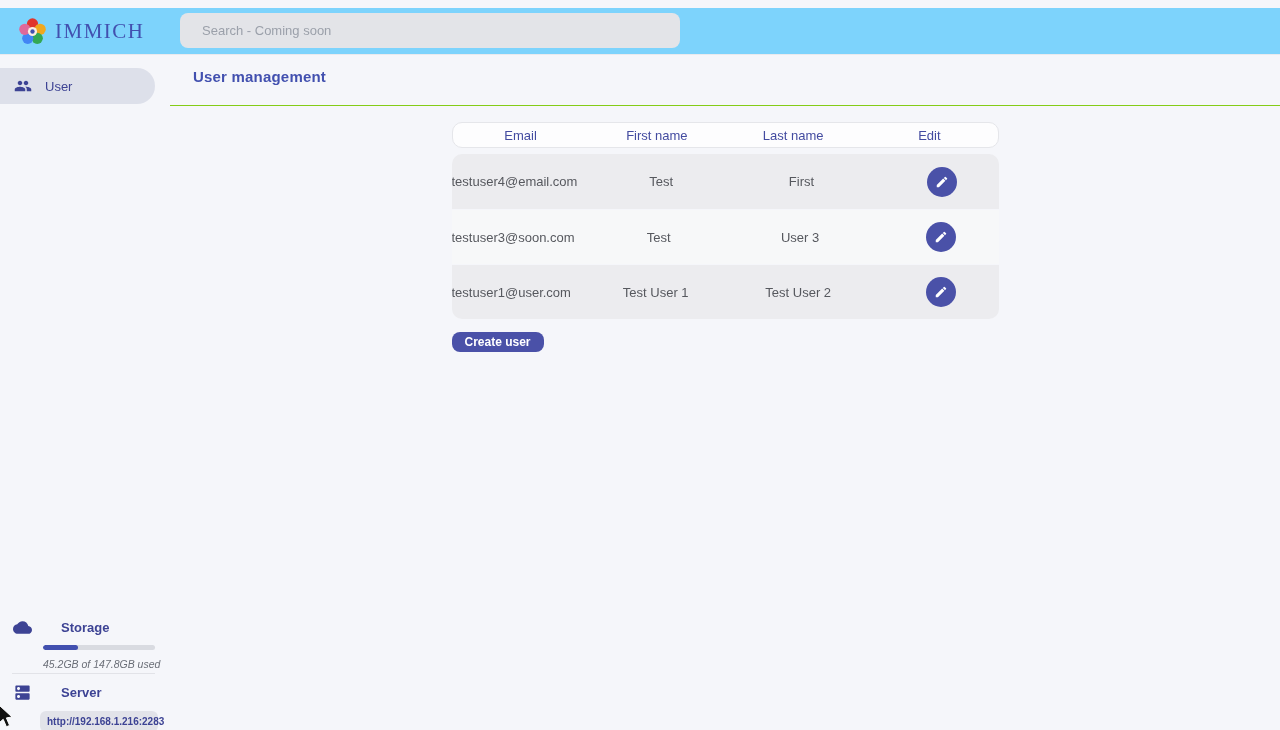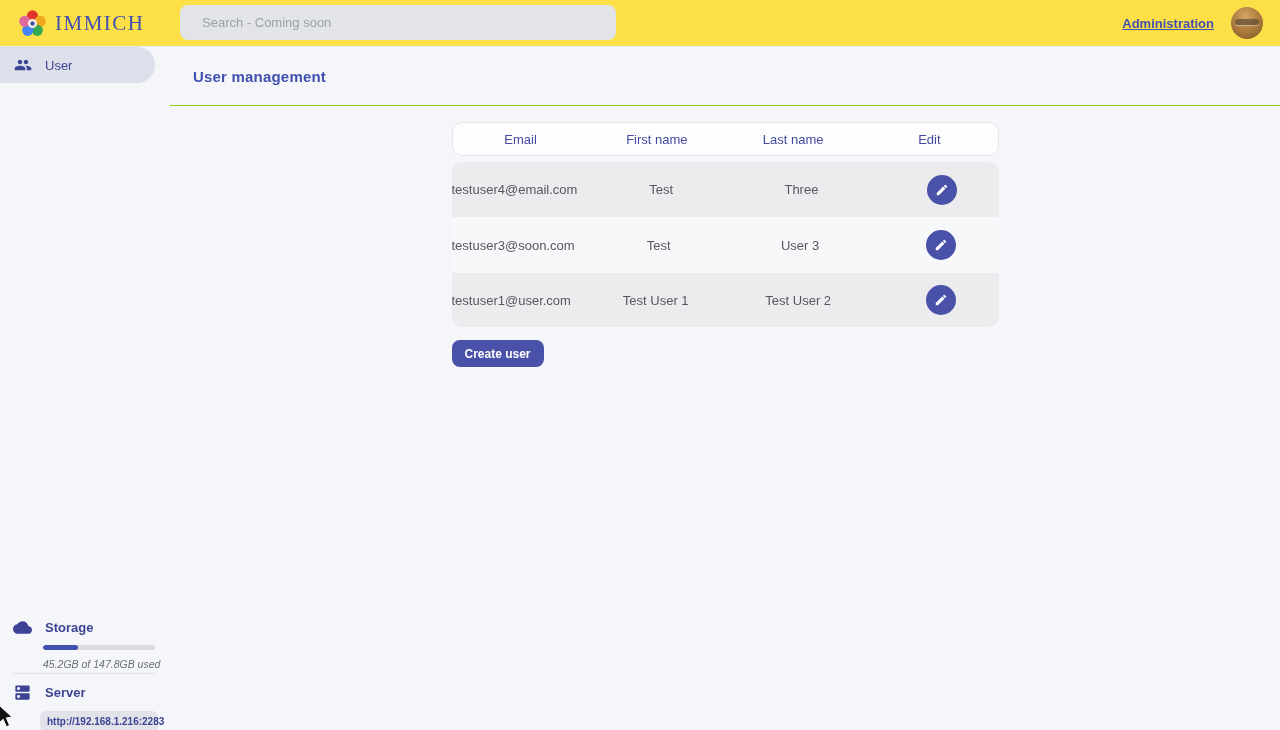--- a/index.html
+++ b/index.html
@@ -6,32 +6,32 @@
   html,body { width:1280px; height:730px; }
   body {
     font-family:"Liberation Sans", sans-serif;
     background:#f5f6fa;
     position:relative;
     overflow:hidden;
     color:#56585e;
   }
   
   .topbar {
-    position:absolute; top:0; left:0; width:1280px; height:47px;
-    background:#fde047; border-bottom:1px solid #e9eaee;
+    position:absolute; top:8px; left:0; width:1280px; height:47px;
+    background:#7dd3fc; border-bottom:1px solid #e9eaee;
     display:flex; align-items:center;
   }
   .brand { display:flex; align-items:center; padding-left:18px; width:162px; }
   .brand-logo { width:29px; height:29px; }
   .brand-name {
     font-family:"Liberation Serif", serif;
     font-size:21px; color:#4250af; letter-spacing:1.5px; margin-left:8px;
   }
   .search-box {
-    position:absolute; left:180px; top:5px; width:436px; height:35px;
+    position:absolute; left:180px; top:5px; width:500px; height:35px;
     background:#e3e4e8; border-radius:8px; display:flex; align-items:center;
   }
   .search-box input {
     width:100%; height:100%; background:transparent; border:none; outline:none;
     padding:0 22px; font-size:13px; color:#5c616b;
     font-family:"Liberation Sans", sans-serif;
   }
   .search-box input::placeholder { color:#9ba0aa; }
   .topbar-right { margin-left:auto; display:flex; align-items:center; gap:17px; padding-right:17px; }
   .admin-link { font-size:13px; font-weight:700; color:#4250af; text-decoration:underline; cursor:pointer; }
@@ -41,30 +41,30 @@
     position:relative; overflow:hidden; cursor:pointer;
   }
   .avatar::after {
     content:""; position:absolute; left:4px; right:4px; top:12px; height:6px;
     background:rgba(70,60,50,.55); border-radius:3px;
     box-shadow:0 1px 0 rgba(235,225,210,.5);
   }
   
   .sidebar { position:absolute; top:47px; left:0; width:170px; bottom:0; }
   .nav-item {
-    width:155px; height:36px;
+    margin-top:21px; width:155px; height:36px;
     background:#dde0ea; border-radius:0 18px 18px 0;
     display:flex; align-items:center; padding-left:14px; cursor:pointer;
   }
   .nav-item svg { width:18px; height:18px; fill:#3d4394; }
   .nav-label { margin-left:13px; font-size:13px; font-weight:500; color:#3d4394; }
 
   .side-sec-head { display:flex; align-items:center; padding-left:13px; }
   .side-sec-head svg { width:19px; height:19px; fill:#3d4394; }
-  .side-sec-title { margin-left:13px; font-size:13px; font-weight:700; color:#3d4394; }
+  .side-sec-title { margin-left:29px; font-size:13px; font-weight:700; color:#3d4394; }
 
   .storage-sec { position:absolute; top:571px; left:0; width:170px; }
   .progress-track { margin:8px 0 0 43px; width:112px; height:5px; background:#d9dbe1; border-radius:3px; overflow:hidden; }
   .progress-fill { height:100%; background:#4250af; border-radius:3px; }
   .usage-text { margin:8px 0 0 43px; font-size:10.5px; color:#6a6e77;font-style:italic; }
 
   .side-divider { position:absolute; top:626px; left:12px; width:143px; height:1px; background:#e2e3e8; }
 
   .server-sec { position:absolute; top:636px; left:0; width:170px; }
   .server-chip {
@@ -78,41 +78,41 @@
   .main-header {
     height:59px; border-bottom:1px solid #84cc16;
     display:flex; align-items:center; padding-left:23px;
   }
   .page-title { font-size:15px; font-weight:600; color:#4250af; letter-spacing:.2px; }
   .content { display:flex; flex-direction:column; align-items:center; }
   .list-wrap { width:547px; margin-top:16px; }
   .section-label { font-size:11px; color:#6b7078; letter-spacing:.6px; margin-bottom:11px; }
 
   .thead {
-    height:34px; background:#fdfdfe; border:1px solid #e5e6ea; border-radius:10px;
+    height:26px; background:#fdfdfe; border:1px solid #e5e6ea; border-radius:10px;
     display:flex; align-items:center;
   }
   .th { flex:1; text-align:center; font-size:13px; font-weight:500; color:#434ba0; }
 
   .rows { margin-top:6px; border-radius:10px; overflow:hidden; }
   .row { height:55px; display:flex; align-items:center;gap:27px; }
   .row + .row { border-top:1px solid #f5f6fa; }
   .row:nth-child(odd) { background:#ececef; }
   .row:nth-child(even) { background:#f7f8f9; }
   .td { flex:1; text-align:center; font-size:13px; color:#56585e; }
   .edit-btn {
     width:30px; height:30px; border-radius:50%; border:none; cursor:pointer;
     background:#4a51a8; display:inline-flex; align-items:center; justify-content:center;
   }
   .edit-btn svg { width:14px; height:14px; fill:#ffffff; }
 
   .create-btn {
     margin-top:13px; background:#4a51a8; color:#ffffff; border:none; cursor:pointer;
     font-family:"Liberation Sans", sans-serif;
-    font-size:12px; font-weight:700; padding:0 13px; height:27px; border-radius:8px;
+    font-size:12px; font-weight:700; padding:0 13px; height:20px; border-radius:8px;
     align-self:flex-start;
   }
 
   
   .cursor { position:absolute; left:-5px; top:703px; width:22px; height:30px; pointer-events:none; }
 </style>
 </head>
 <body>
 
 <header class="topbar">
@@ -126,24 +126,20 @@
       <circle cx="14" cy="14" r="4.4" fill="#fceee2"></circle>
       <circle cx="14" cy="14" r="2.1" fill="#4250af"></circle>
     </svg>
     <span class="brand-name">IMMICH</span>
   </div>
 
   <div class="search-box">
     <input type="text" placeholder="Search - Coming soon" style="">
   </div>
 
-  <div class="topbar-right">
-    <a class="admin-link">Administration</a>
-    <div class="avatar"></div>
-  </div>
 </header>
 
 <aside class="sidebar">
 
   <div class="nav-item">
     <svg viewBox="0 0 24 24">
       <path d="M16 11c1.66 0 2.99-1.34 2.99-3S17.66 5 16 5c-1.66 0-3 1.34-3 3s1.34 3 3 3zm-8 0c1.66 0 2.99-1.34 2.99-3S9.66 5 8 5C6.34 5 5 6.34 5 8s1.34 3 3 3zm0 2c-2.33 0-7 1.17-7 3.5V19h14v-2.5c0-2.33-4.67-3.5-7-3.5zm8 0c-.29 0-.62.02-.97.05 1.16.84 1.97 1.97 1.97 3.45V19h6v-2.5c0-2.33-4.67-3.5-7-3.5z"></path>
     </svg>
     <span class="nav-label">User</span>
   </div>
@@ -187,21 +183,21 @@
           <div class="th">Email</div>
           <div class="th">First name</div>
           <div class="th">Last name</div>
           <div class="th">Edit</div>
         </div>
 
       <div class="rows" id="table-rows">
   <div class="row">
     <div class="td">testuser4@email.com</div>
     <div class="td">Test</div>
-    <div class="td">Three</div>
+    <div class="td">First</div>
     <div class="td">
       <button class="edit-btn">
         <svg viewBox="0 0 24 24">
           <path d="M3 17.25V21h3.75L17.81 9.94l-3.75-3.75L3 17.25zM20.71 7.04c.39-.39.39-1.02 0-1.41l-2.34-2.34a.9959.9959 0 0 0-1.41 0l-1.83 1.83 3.75 3.75 1.83-1.83z"></path>
         </svg>
       </button>
     </div>
   </div>
 
   <div class="row">

